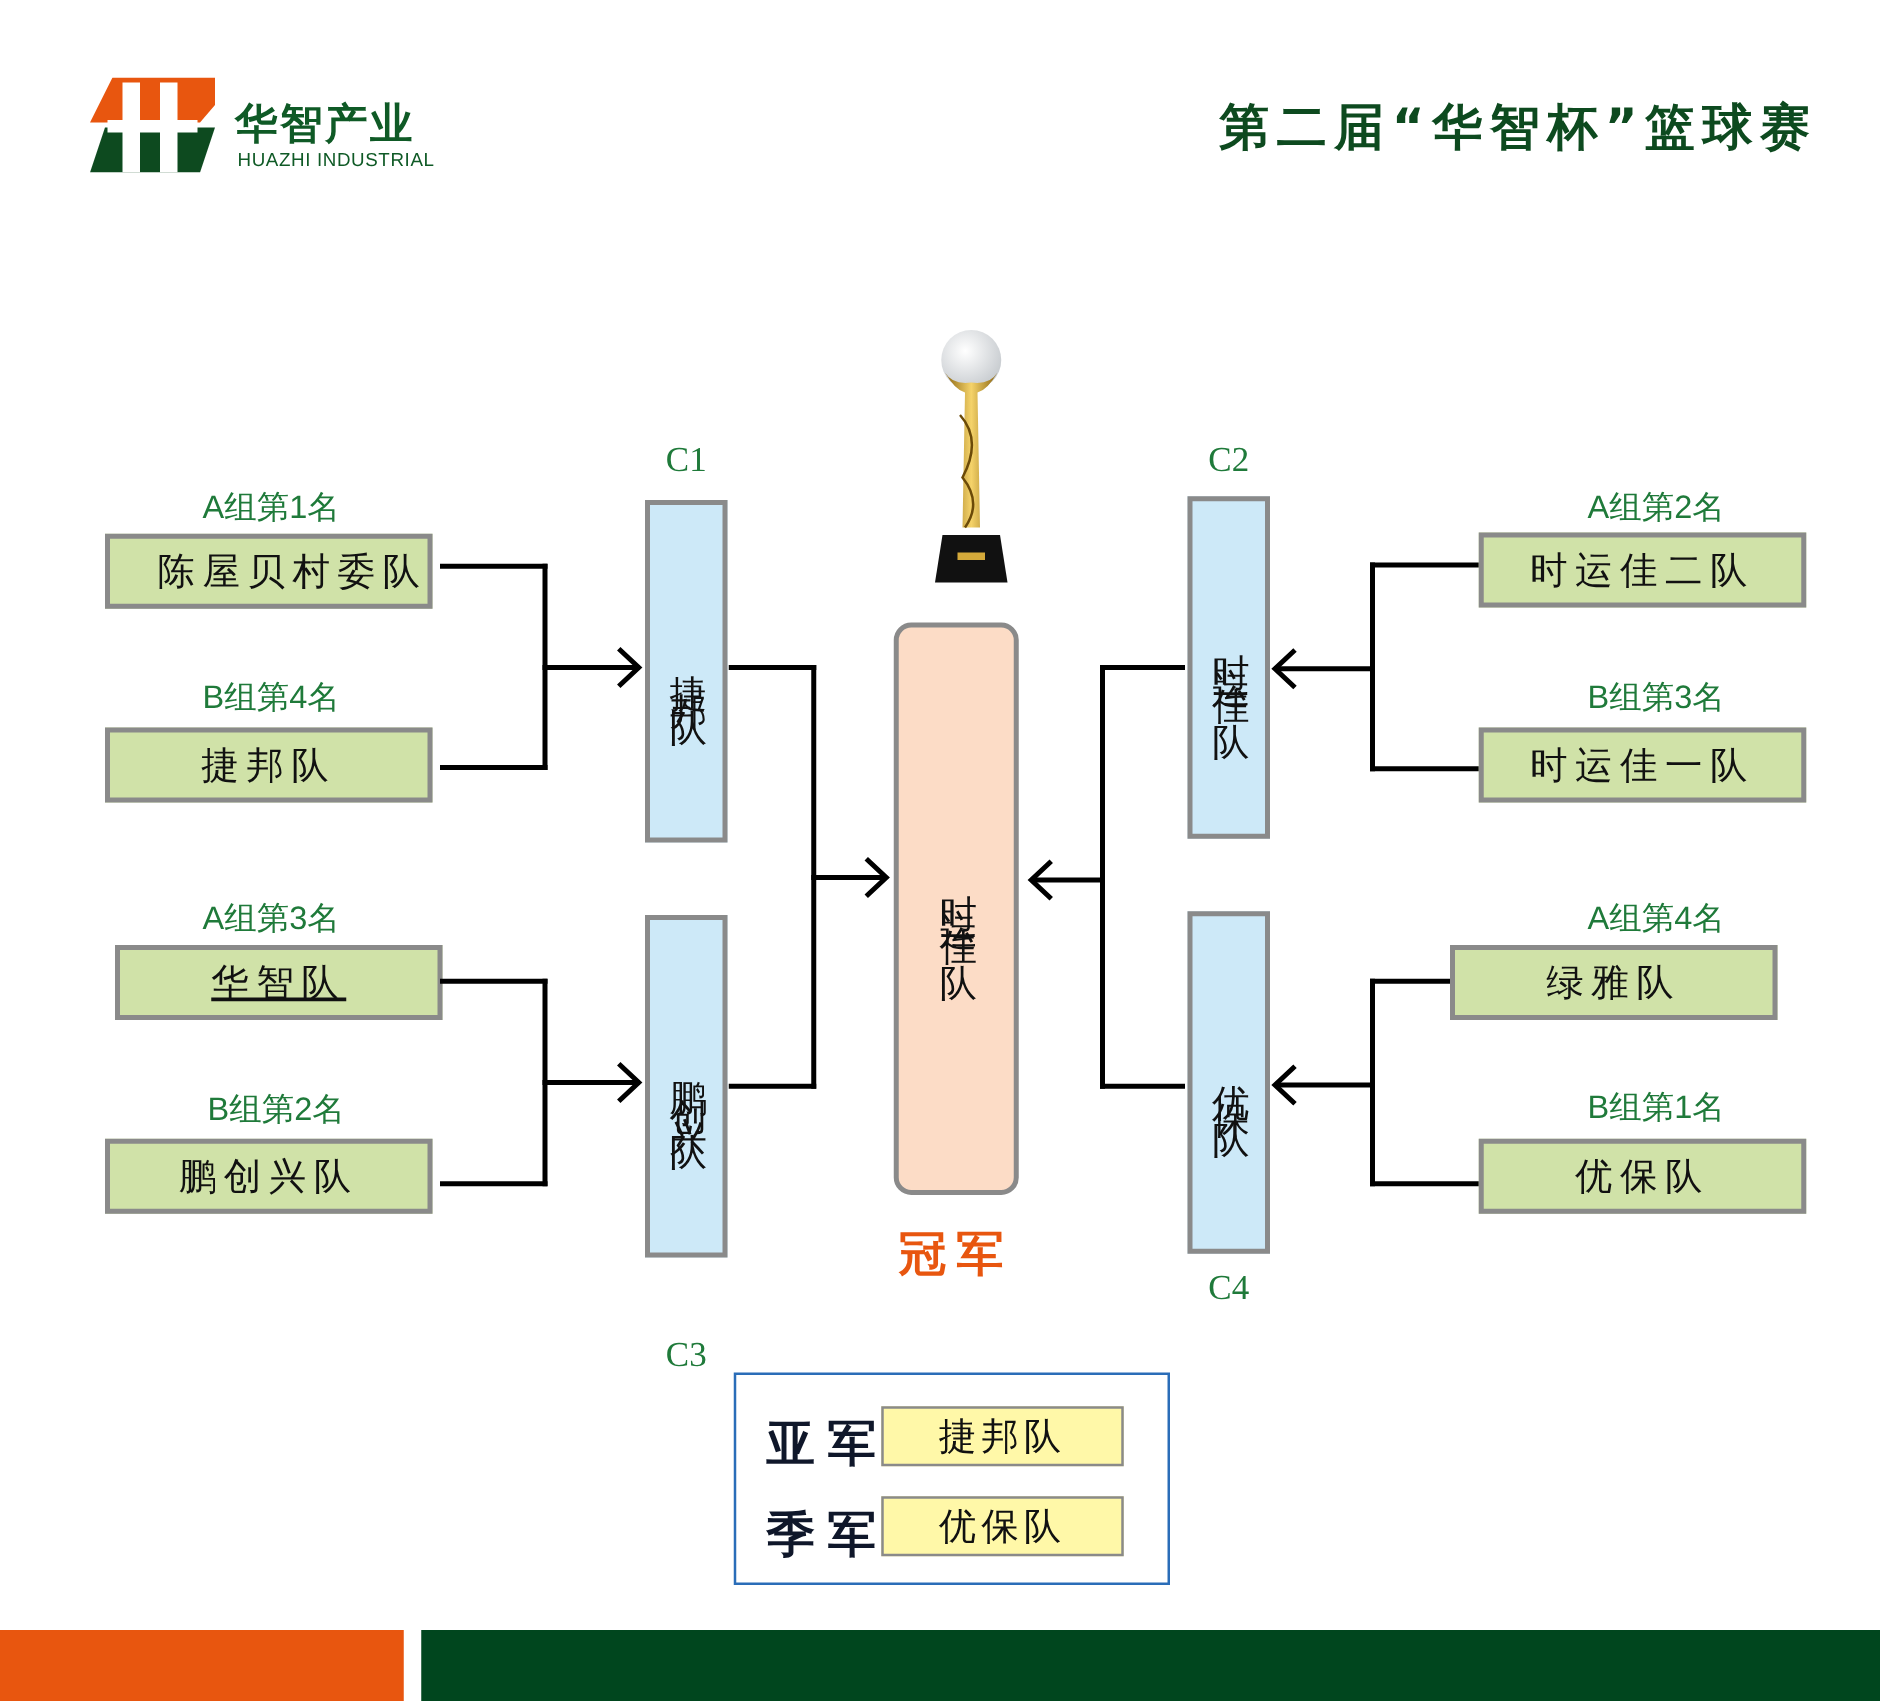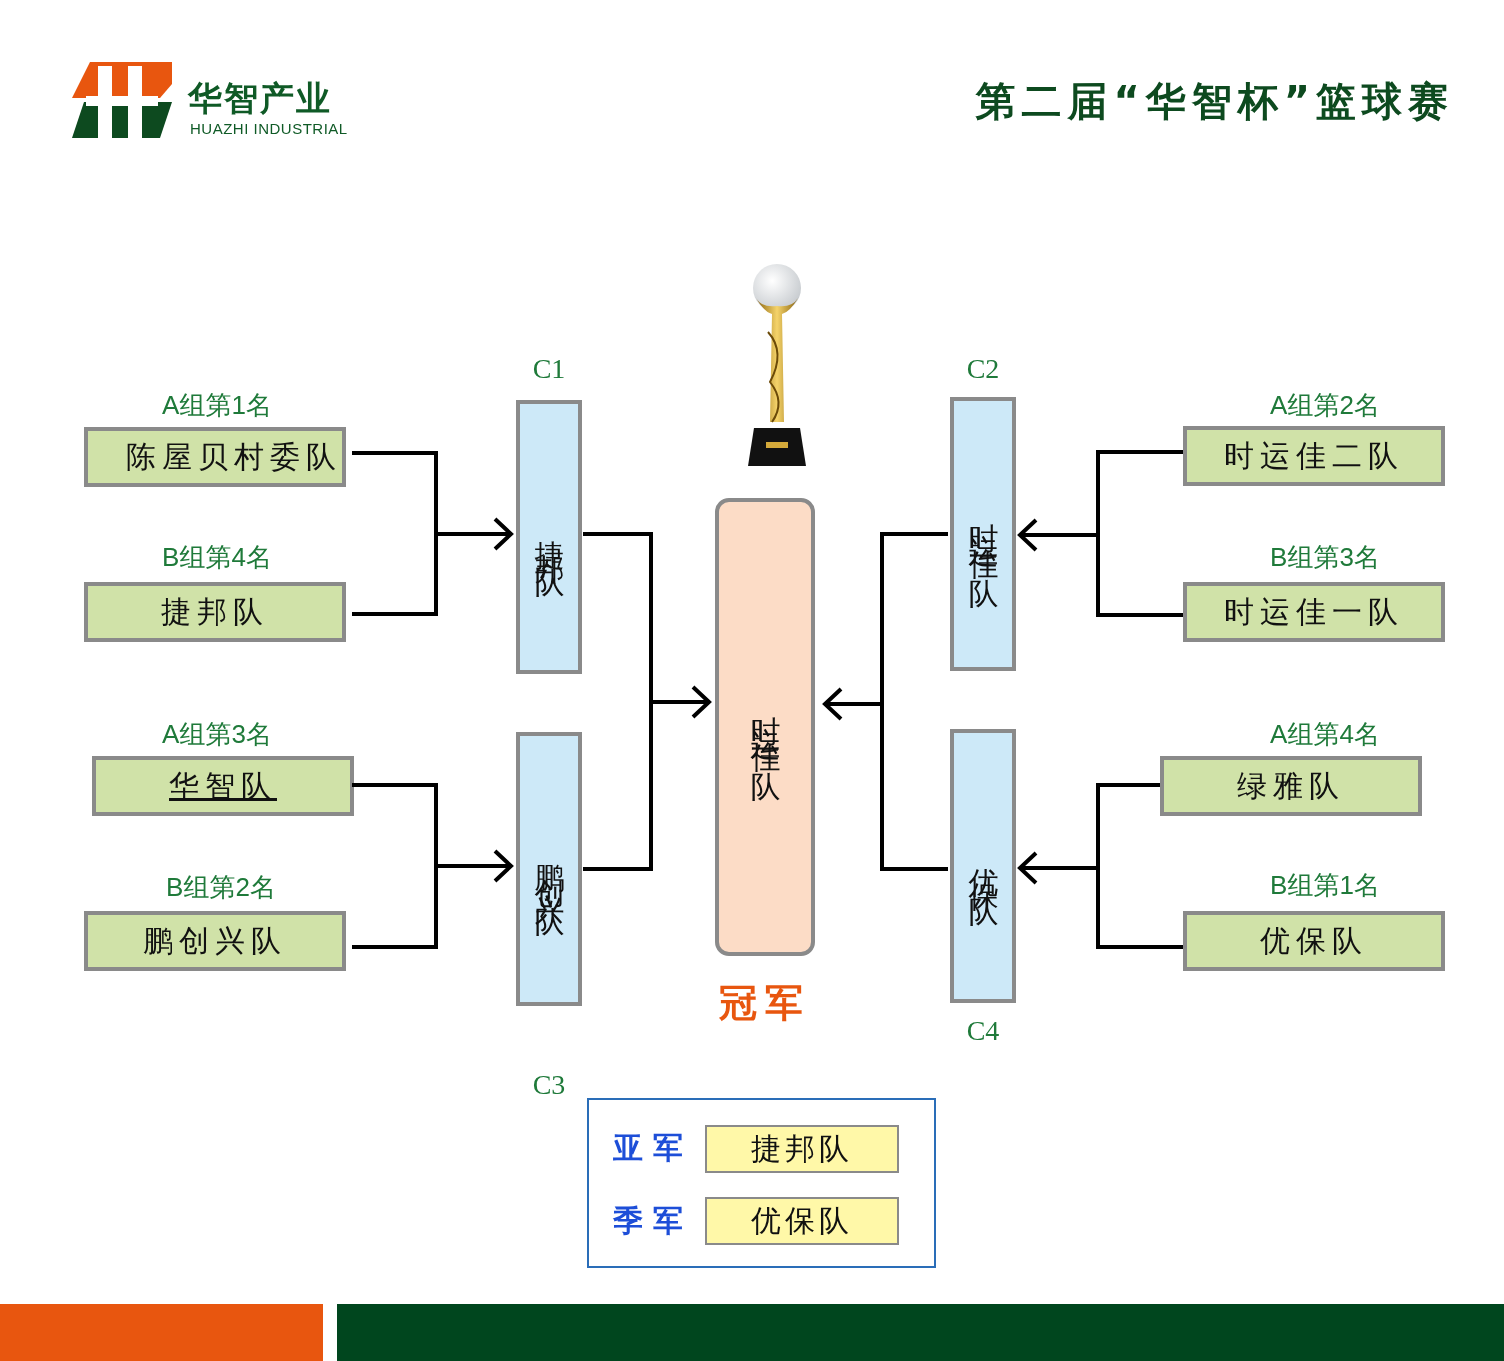--- a/index.html
+++ b/index.html
@@ -23,21 +23,21 @@
   .vtext { writing-mode:vertical-rl; text-orientation:upright; font-size:30px; color:#111; letter-spacing:14px; font-family:"DejaVu Serif",serif; }
   .clabel { font-size:28px; color:#1f7a3a; font-family:Liberation Serif, serif; width:66px; text-align:center; }
   
   .final { left:715px; top:498px; width:100px; height:458px; background:#fcdcc6; border:4px solid #8a8a8a;
            border-radius:14px; box-sizing:border-box; display:flex; align-items:center; justify-content:center; }
   .champ-label { left:700px; top:978px; width:130px; text-align:center; font-size:38px; font-weight:bold; color:#e8560f; letter-spacing:8px; }
   
   .line { background:#000; position:absolute; }
   
   .podium { left:587px; top:1098px; width:349px; height:170px; border:2px solid #2a6db8; box-sizing:border-box; }
-  .pod-label { font-size:30px; font-weight:bold; color:#1d4ed8; letter-spacing:10px; white-space:nowrap; }
+  .pod-label { font-size:39px; font-weight:bold; color:#0f172a; letter-spacing:10px; white-space:nowrap; }
   .pod-val { width:194px; height:48px; background:#fff8a8; border:2px solid #8a8a8a; box-sizing:border-box;
              display:flex; align-items:center; justify-content:center; font-size:30px; color:#111; letter-spacing:4px; font-family:"DejaVu Serif",serif; }
   
   .bar-orange { left:0; top:1304px; width:323px; height:57px; background:#e8560f; }
   .bar-green { left:337px; top:1304px; width:1167px; height:57px; background:#00461e; }
 </style>
 </head>
 <body>
 
 <div class="abs logo-mark">

